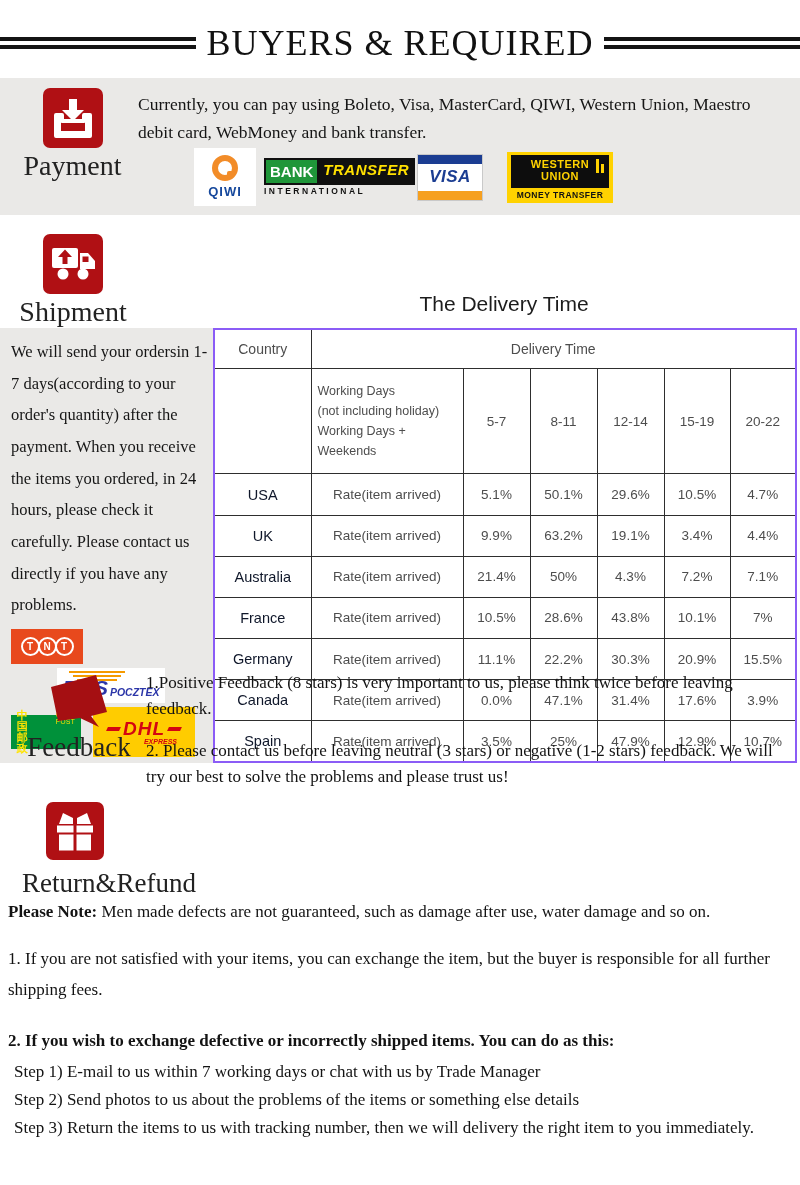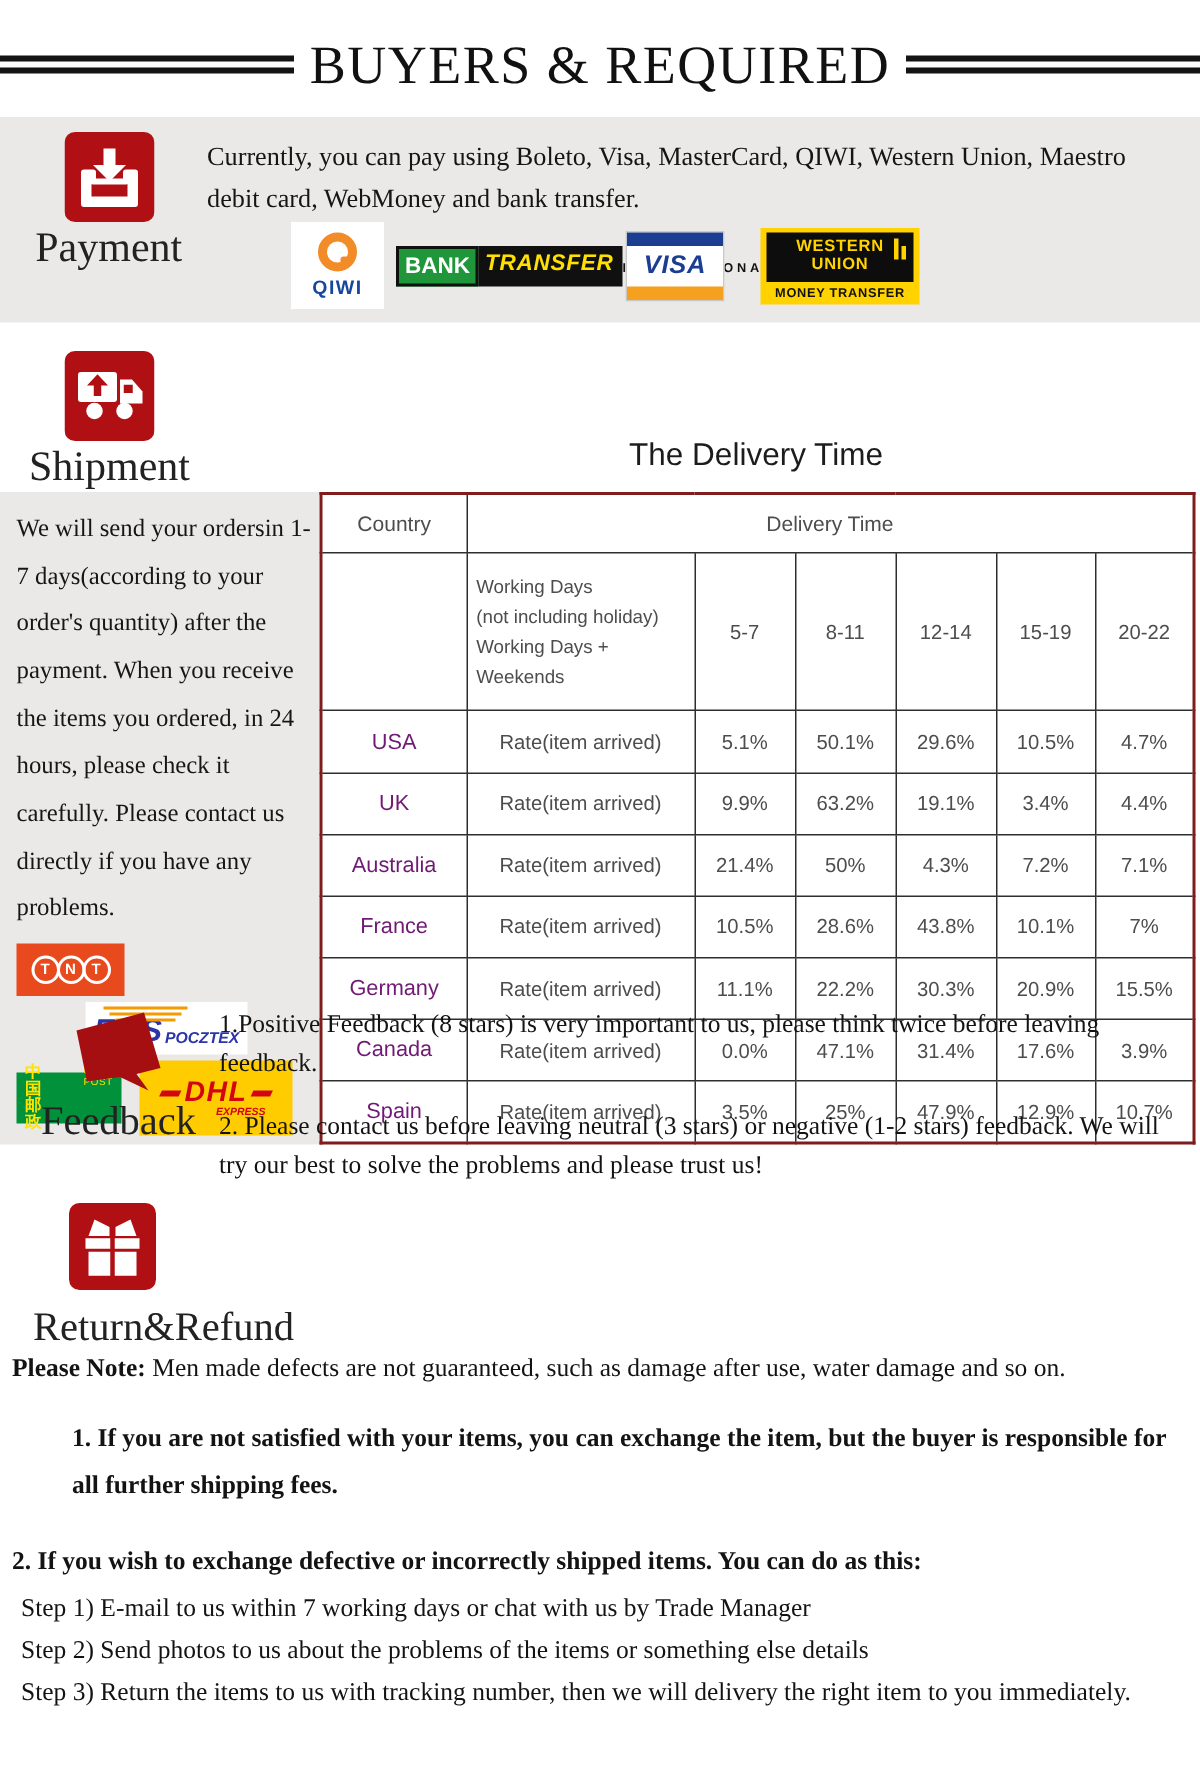--- a/index.html
+++ b/index.html
@@ -25,21 +25,21 @@
   .payment-desc { position:absolute; left:138px; top:12px; width:635px; font-size:17.5px; line-height:1.62; color:#151515; }
   .payment-logos { position:absolute; left:194px; top:70px; display:flex; align-items:center; }
 
   .logo-card { background:#fff; }
   
   .logo-qiwi { width:62px; height:58px; display:flex; flex-direction:column; align-items:center; justify-content:center; }
   .qiwi-ring { width:26px; height:26px; border:6px solid #f28c28; border-radius:50%; position:relative; }
   .qiwi-ring::after { content:""; position:absolute; right:-3px; bottom:-4px; width:8px; height:8px; background:#f28c28; border-radius:2px 2px 6px 2px; }
   .qiwi-text { font-family:"Liberation Sans", sans-serif; font-weight:bold; color:#16489c; font-size:13px; letter-spacing:1px; margin-top:3px; }
   
-  .logo-bt { margin-left:8px; width:135px; display:flex; flex-direction:row; align-items:center; background:transparent; }
+  .logo-bt { margin-left:8px; width:135px; display:flex; flex-direction:column; align-items:flex-start; background:transparent; }
   .bt-row { display:flex; }
   .bt-bank { background:#1f9639; border:2px solid #101010; color:#fff; font-family:"Liberation Sans", sans-serif; font-weight:bold; font-size:15px; padding:3px 4px; }
   .bt-transfer { background:#101010; color:#ffe000; font-family:"Liberation Sans", sans-serif; font-weight:bold; font-style:italic; font-size:15px; padding:3px 6px 3px 4px; letter-spacing:0.5px; }
   .bt-intl { font-family:"Liberation Sans", sans-serif; font-weight:bold; font-size:8.5px; letter-spacing:2.5px; color:#111; text-align:right; margin-top:1px; }
   
   .logo-visa { margin-left:18px; width:66px; height:47px; border:1px solid #c9c9c9; display:flex; flex-direction:column; }
   .visa-top { height:9px; background:#1b3d92; }
   .visa-mid { flex:1; display:flex; align-items:center; justify-content:center; font-family:"Liberation Sans", sans-serif; font-weight:bold; font-style:italic; font-size:17px; color:#1b3d92; letter-spacing:0.5px; }
   .visa-bot { height:9px; background:#f6a01f; }
   
@@ -77,45 +77,45 @@
   .cp-cn { font-size:11px; font-weight:bold; color:#ffe400; font-family:"Liberation Sans", sans-serif; letter-spacing:1px; }
   .cp-en { font-size:6.5px; color:#ffe400; font-family:"Liberation Sans", sans-serif; margin-top:2px; letter-spacing:0.5px; }
   .logo-dhl { width:102px; height:50px; background:#ffcc00; display:flex; flex-direction:column; align-items:center; justify-content:center; }
   .dhl-row { display:flex; align-items:center; }
   .dhl-dash { width:13px; height:4px; background:#d40511; transform:skewX(-25deg); }
   .dhl-text { font-family:"Liberation Sans", sans-serif; font-weight:bold; font-style:italic; font-size:19px; color:#d40511; letter-spacing:1px; line-height:1; margin:0 3px; }
   .dhl-sub { font-family:"Liberation Sans", sans-serif; font-style:italic; font-weight:bold; font-size:7px; color:#d40511; align-self:flex-end; margin-right:18px; }
 
   
   .delivery-table { width:582px; border-collapse:collapse; table-layout:fixed;
-    font-family:"Liberation Sans", sans-serif; color:#4d4d4d; background:#fff; border:2px solid #7f1d1d; }
+    font-family:"Liberation Sans", sans-serif; color:#4d4d4d; background:#fff; border:2px solid #8b5cf6; }
   .delivery-table td { border:1.5px solid #2e2e2e; text-align:center; font-size:13.5px; padding:0 2px; }
   tr.hrow1 td { height:30px; font-size:14px; }
   tr.hrow2 td { height:59px; }
   tr.drow td { height:31.5px; }
   td.wdays { text-align:left; padding-left:6px; font-size:12.5px; line-height:1.6; color:#4d4d4d; }
-  td.country { font-size:14.5px; color:#701a75; }
+  td.country { font-size:14.5px; color:#0f172a; }
 
   
   .feedback { position:absolute; top:658px; left:0; width:800px; }
   .feedback .icon-col { left:14px; top:14px; width:130px; }
   .feedback .sec-label { font-size:27px; }
   .fb-texts { position:absolute; left:146px; top:12px; width:648px; font-size:17px; line-height:1.5; color:#131313; }
   .fb-item2 { margin-top:17px; }
 
   
   .return-head { position:absolute; top:798px; left:0; width:800px; height:100px; }
   .return-head .icon-col { left:20px; top:4px; width:190px; align-items:flex-start; padding-left:2px; }
   .return-head .gift-wrap { margin-left:24px; }
   .return-head .sec-label { font-size:27px; margin-top:4px; }
 
   .bottom-text { position:absolute; top:898px; left:8px; width:784px; font-size:17px; color:#131313; }
   .bt-note { margin-top:4px; }
   .bt-note b { font-weight:bold; }
-  .bt-p1 { margin-top:21px; font-weight:bold; line-height:1.85;margin-left:40px; }
+  .bt-p1 { margin-top:21px; font-weight:normal; line-height:1.85; }
   .bt-p2 { margin-top:25px; font-weight:bold; }
   .bt-steps { margin-top:7px; line-height:1.64; }
   .bt-steps .step { padding-left:6px; }
 </style>
 </head>
 <body>
 
 <div class="header">
   <div class="dline"></div>
   <div class="header-title">BUYERS &amp; REQUIRED</div>

